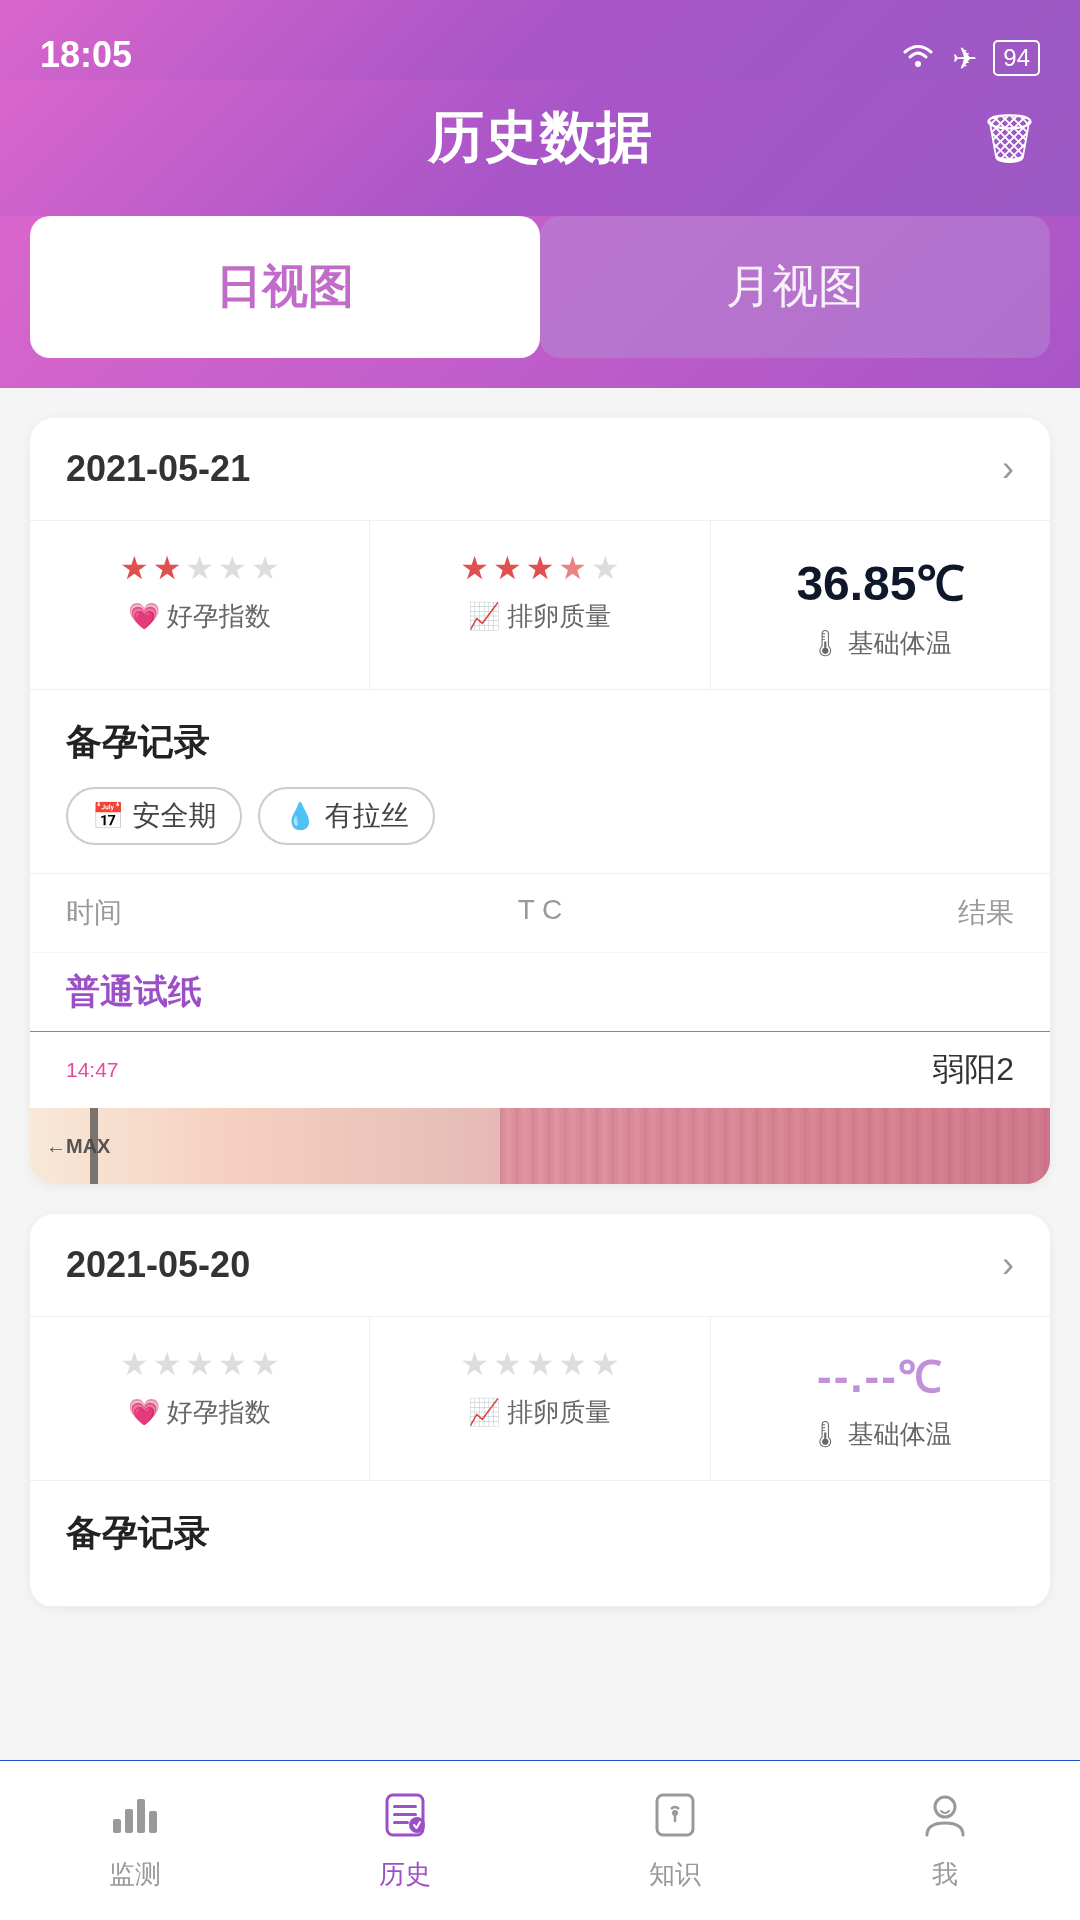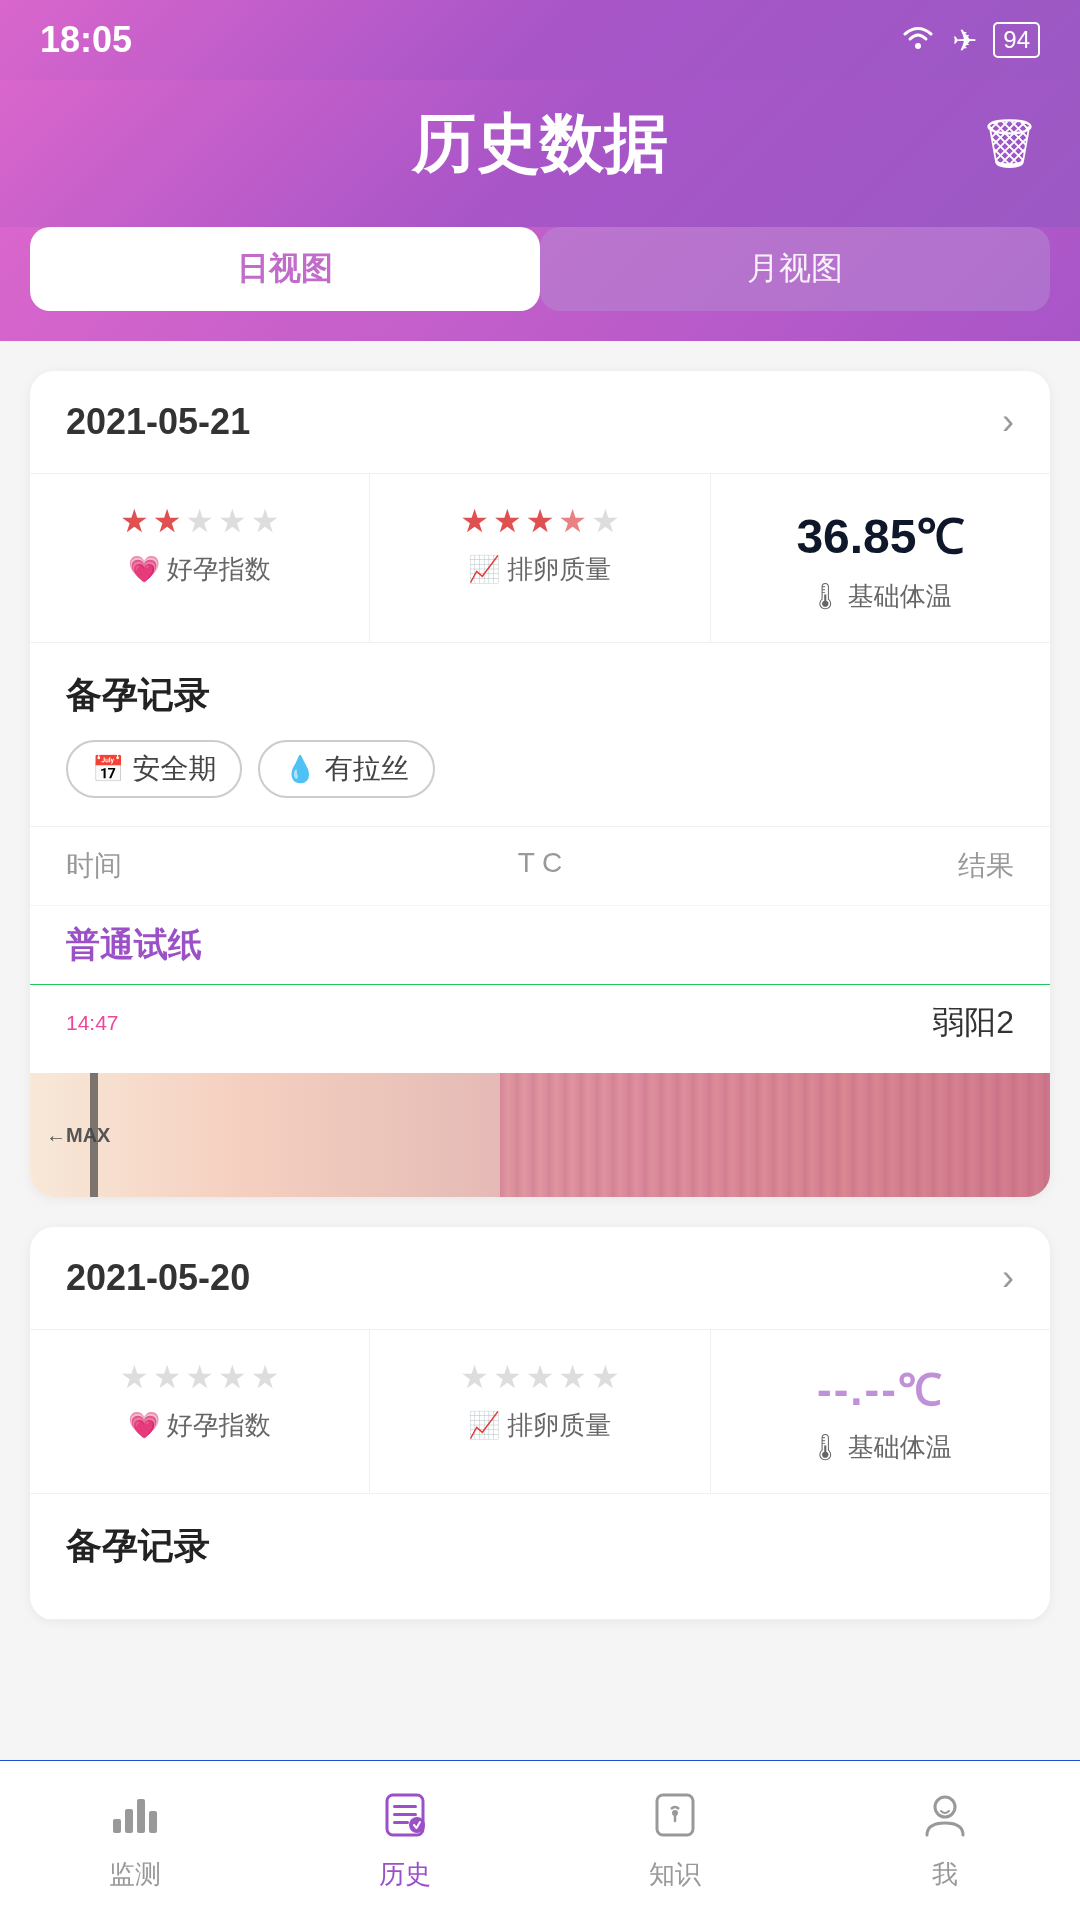--- a/index.html
+++ b/index.html
@@ -10,23 +10,23 @@
       font-family: -apple-system, 'PingFang SC', 'Helvetica Neue', Arial, sans-serif;
       background: #f5f5f5;
       overflow-x: hidden;
     }
 
     
     .status-bar {
       background: linear-gradient(135deg, #d966cc 0%, #a855c8 50%, #9b59c4 100%);
       height: 80px;
       display: flex;
-      align-items: center;
+      align-items: flex-end;
       justify-content: space-between;
-      padding: 12px 40px;
+      padding: 4px 40px;
       color: white;
     }
     .status-time {
       font-size: 36px;
       font-weight: 600;
     }
     .status-icons {
       display: flex;
       align-items: center;
       gap: 16px;
@@ -37,43 +37,43 @@
     .header {
       background: linear-gradient(135deg, #d966cc 0%, #a855c8 50%, #9b59c4 100%);
       padding: 20px 40px 40px;
       display: flex;
       align-items: center;
       justify-content: center;
       position: relative;
     }
     .header-title {
       color: white;
-      font-size: 64px;
+      font-size: 56px;
       font-weight: 700;
     }
     .header-delete {
       position: absolute;
       right: 40px;
       color: white;
       font-size: 48px;
       cursor: pointer;
     }
 
     
     .tab-bar {
       background: linear-gradient(135deg, #d966cc 0%, #a855c8 100%);
       padding: 0 30px 30px;
       display: flex;
       gap: 0;
     }
     .tab-item {
       flex: 1;
       text-align: center;
-      padding: 20px 0;
-      font-size: 32px;
+      padding: 40px 0;
+      font-size: 46px;
       cursor: pointer;
       border-radius: 20px 20px 20px 20px;
     }
     .tab-item.active {
       background: white;
       color: #c06cc8;
       font-weight: 600;
       border-radius: 20px;
     }
     .tab-item.inactive {
@@ -227,27 +227,26 @@
       display: flex;
       justify-content: space-between;
       align-items: center;
       font-size: 32px;
       color: #333;
     }
     .test-time { color: #ec4899; font-size: 21px; }
     .test-result { color: #333; font-size: 32px; }
     .test-image {
       width: 100%;
-      height: 124px;
+      height: 76px;
       background: linear-gradient(90deg, #f8e8d8 0%, #f5d0c0 20%, #e8c0b8 40%, #e0a8b0 60%, #d89898 80%, #c88090 100%);
       position: relative;
       overflow: hidden;
       border-bottom-left-radius: 0;
       border-bottom-right-radius: 0;
-      margin-top: 12px;
     }
     .test-image-inner {
       width: 100%;
       height: 100%;
       display: flex;
       align-items: center;
       position: relative;
     }
     .test-strip-dark {
       position: absolute;

